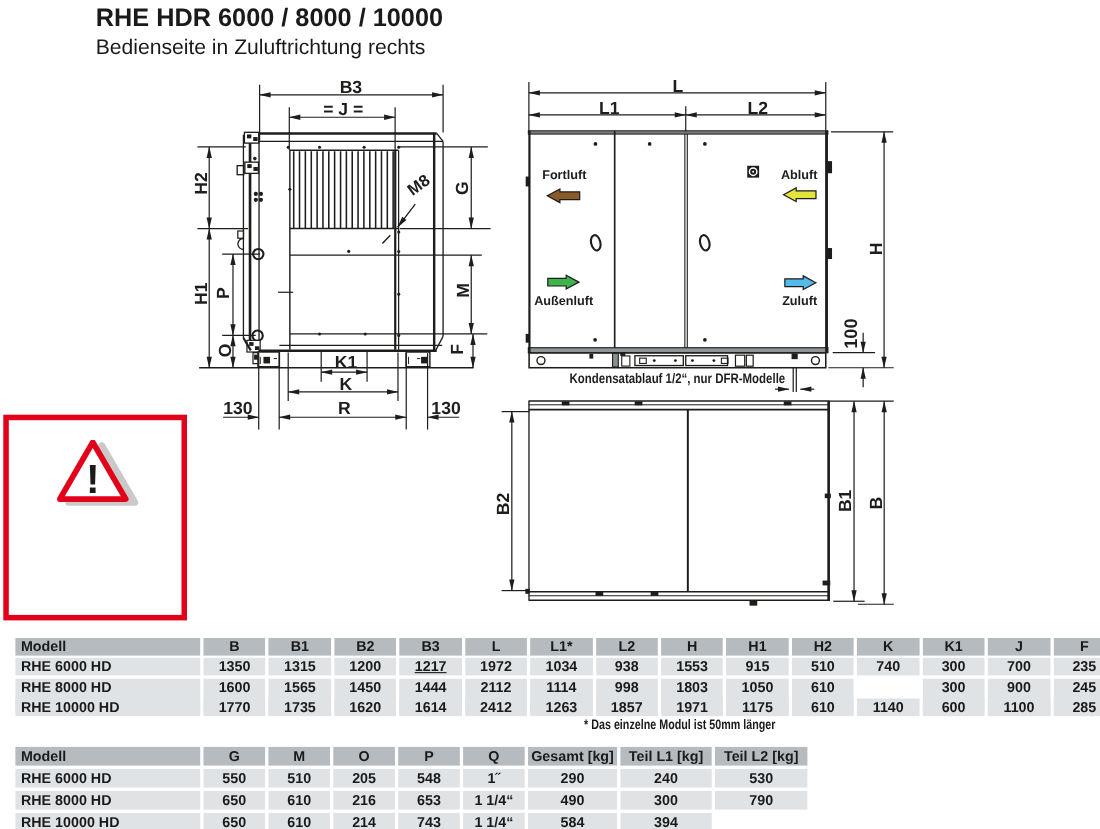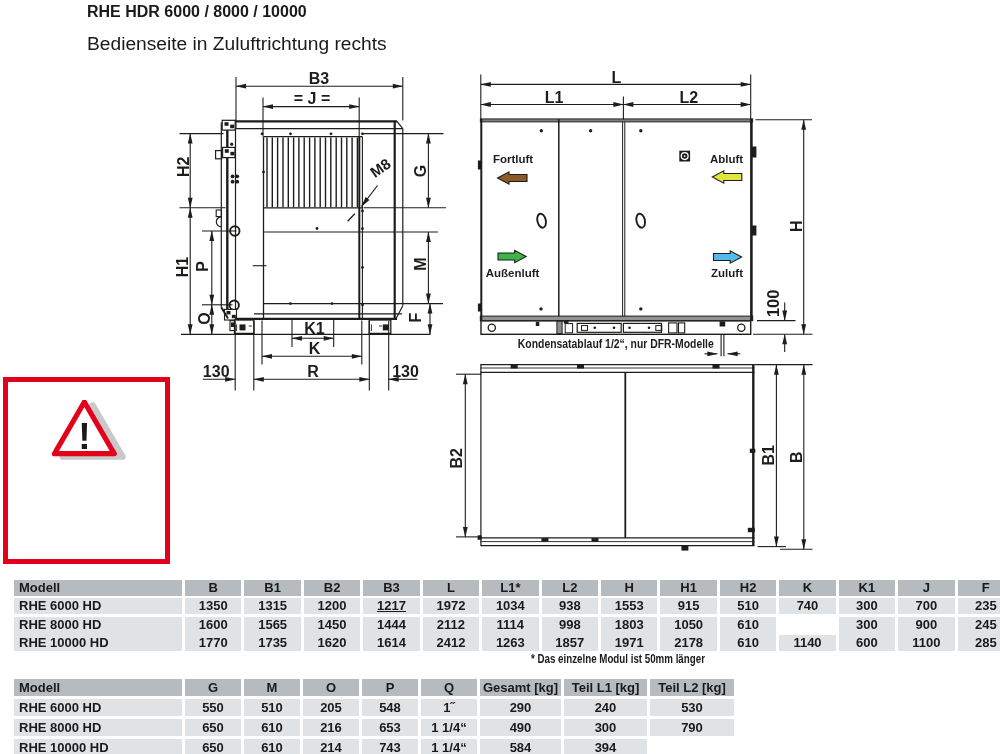--- a/index.html
+++ b/index.html
@@ -6,21 +6,21 @@
 body{font-family:"Liberation Sans",sans-serif;position:relative;color:#1a1a1a;}
 .abs{position:absolute;}
 .tbl{position:absolute;left:14px;display:grid;gap:3px;}
 .tbl .c{background:#dfe3e6;font-weight:bold;font-size:13px;text-align:center;white-space:nowrap;overflow:hidden;}
 .tbl .h{background:#b5bbbe;}
 .tbl .m{text-align:left;padding-left:5px;}
 </style>
 </head>
 <body>
 
-<div class="abs" style="left:87px;top:3px;font-size:16px;font-weight:bold;letter-spacing:0px;">RHE HDR 6000 / 8000 / 10000</div>
+<div class="abs" style="left:87px;top:3px;font-size:23px;font-weight:bold;letter-spacing:0px;">RHE HDR 6000 / 8000 / 10000</div>
 
 <div class="abs" style="left:87px;top:33px;font-size:19.2px;">Bedienseite in Zuluftrichtung rechts</div>
 
 <svg class="abs" style="left:0;top:0;" width="1000" height="580" viewBox="0 0 1000 580">
 <defs>
       <marker id="ar" markerUnits="userSpaceOnUse" markerWidth="12" markerHeight="7" refX="10.6" refY="3.5" orient="auto-start-reverse">
         <path d="M11,3.5 L0.6,1.1 L0.6,5.9 Z" fill="#1d1d1b"></path>
       </marker>
     </defs>
 
@@ -364,21 +364,21 @@
 <div class="tbl" style="top:635px;width:1000px;height:16px;grid-template-columns:168px repeat(14,1fr);">
     <div class="c m" style="line-height:16px;">RHE 10000 HD</div>
     <div class="c" style="line-height:16px;">1770</div>
     <div class="c" style="line-height:16px;">1735</div>
     <div class="c" style="line-height:16px;">1620</div>
     <div class="c" style="line-height:16px;">1614</div>
     <div class="c" style="line-height:16px;">2412</div>
     <div class="c" style="line-height:16px;">1263</div>
     <div class="c" style="line-height:16px;">1857</div>
     <div class="c" style="line-height:16px;">1971</div>
-    <div class="c" style="line-height:16px;">2178</div>
+    <div class="c" style="line-height:16px;">1175</div>
     <div class="c" style="line-height:16px;">610</div>
     <div class="c" style="line-height:16px;">1140</div>
     <div class="c" style="line-height:16px;">600</div>
     <div class="c" style="line-height:16px;">1100</div>
     <div class="c" style="line-height:16px;">285</div>
   </div>
 
 <div class="abs" style="left:531px;top:652px;font-size:12.5px;font-weight:bold;transform:scaleX(0.78);transform-origin:0 0;white-space:nowrap;">* Das einzelne Modul ist 50mm länger</div>
 
 <div class="tbl" style="top:679px;width:720px;height:17px;grid-template-columns:168px 56px 56px 56px 56px 56px 81px 83px 84px;">

